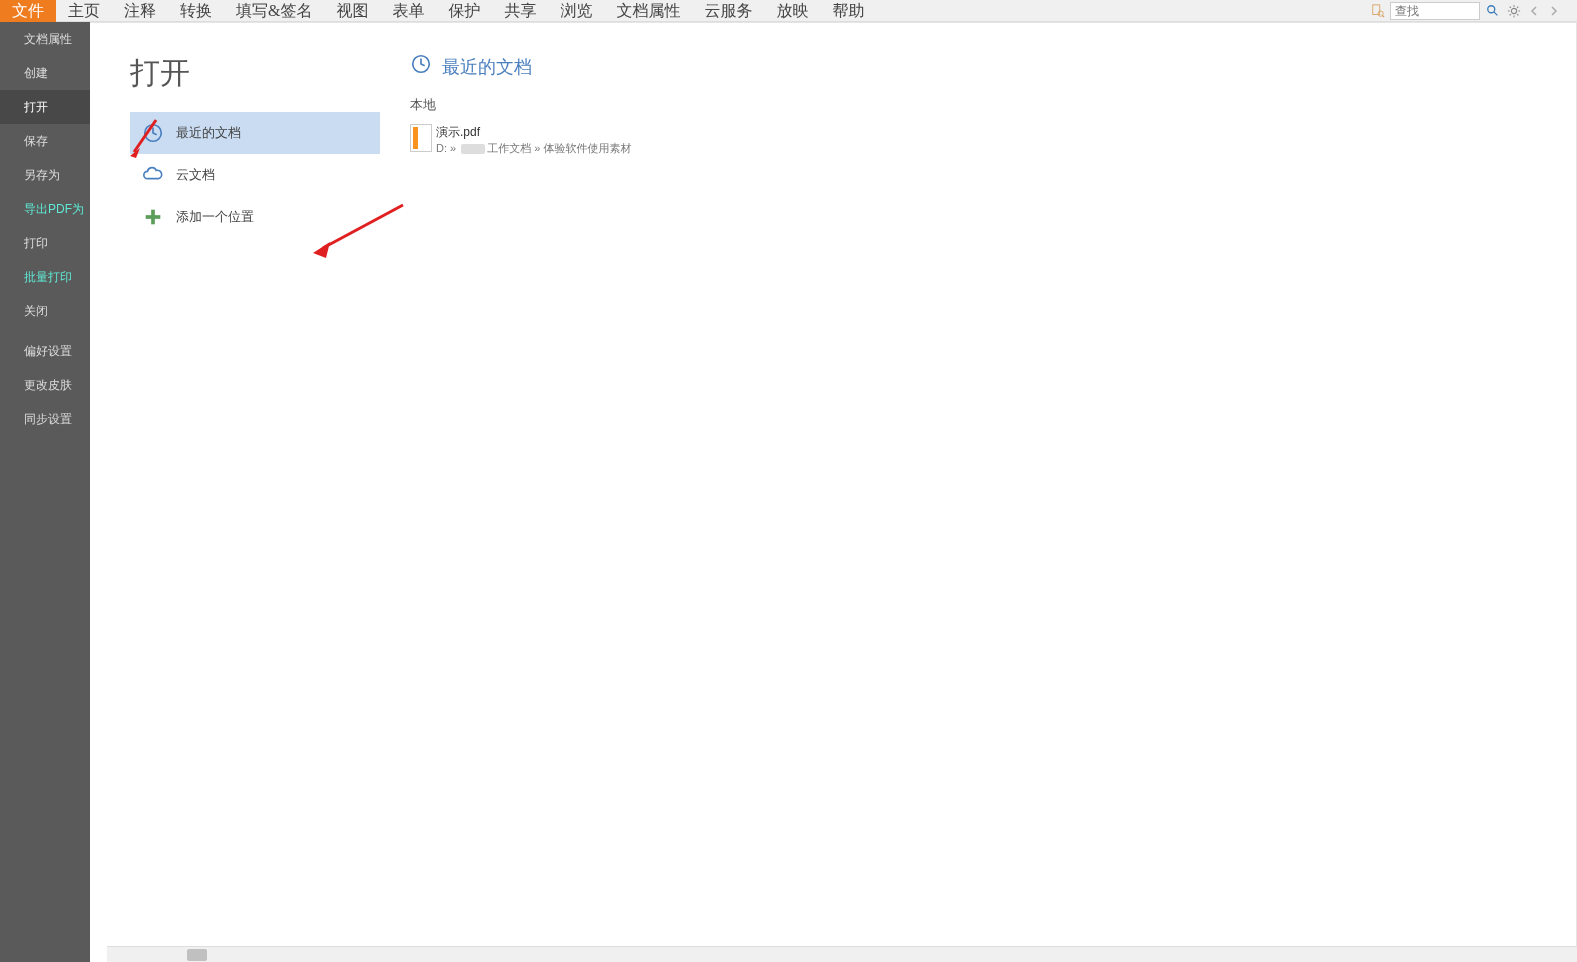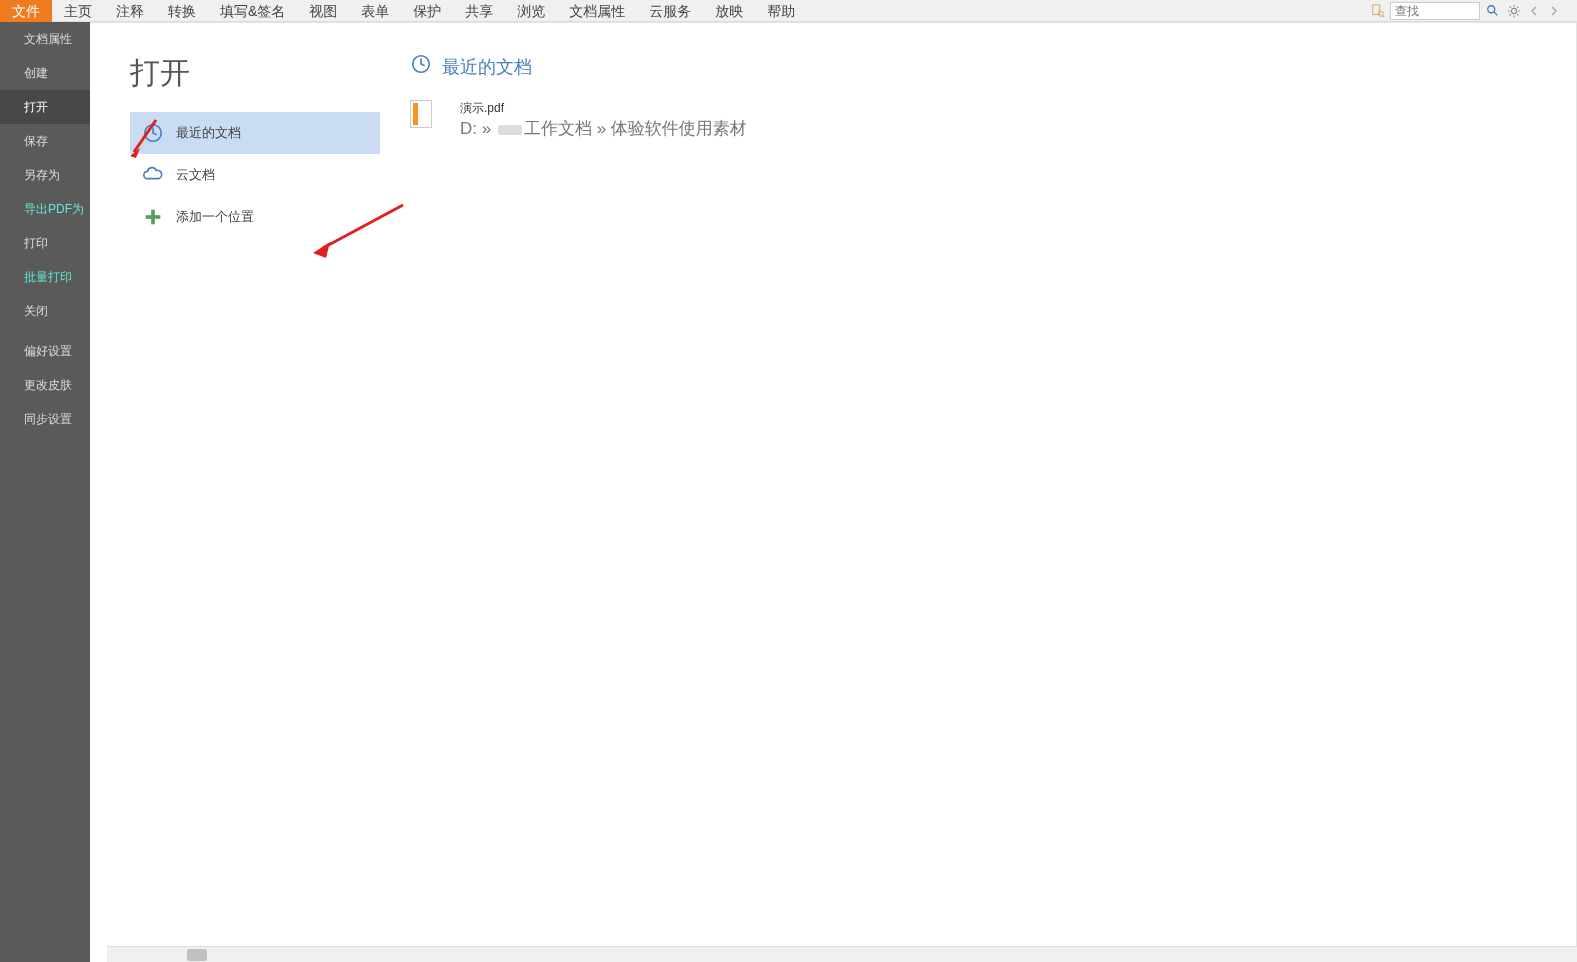--- a/index.html
+++ b/index.html
@@ -19,21 +19,22 @@
       height: 22px;
       border-bottom: 1px solid #ddd;
       width: 100%;
     }
     .menu-tab {
       padding: 0 12px;
       height: 22px;
       line-height: 22px;
       cursor: pointer;
       color: #444;
-      font-size: 14px;
+      font-size: 16px;
+      font-family: Liberation Serif, serif;
     }
     .menu-tab.active {
       background: #f07c20;
       color: #fff;
     }
     .menubar-spacer { flex: 1; }
     .menubar-right {
       display: flex;
       align-items: center;
       gap: 4px;
@@ -134,38 +135,38 @@
       margin-bottom:16px;
     }
     .sub-heading {
       font-size:13px;
       color:#555;
       margin-bottom:6px;
     }
     .file-row {
       display:flex;
       align-items:flex-start;
-      gap:28px;
+      gap:4px;
       padding:4px 0;
       cursor:pointer;
     }
     .file-icon {
       width:22px; height:28px; border:1px solid #ccc; background:#fff;
       display:flex; align-items:center; justify-content:center;
       position:relative;
     }
     .file-icon::before {
       content:"";
       position:absolute;
       top:2px; left:2px; right:2px; bottom:2px;
       background: linear-gradient(90deg, #f7931e 30%, #fff 30%);
     }
     .file-info { display:flex; flex-direction:column; }
     .file-name { font-size:12px; color:#333; }
-    .file-path { font-size:17px; color:#777; }
+    .file-path { font-size:11px; color:#777; }
     .path-blur {
       display:inline-block; width:24px; height:10px; background:#ddd; border-radius:2px; vertical-align:middle; margin:0 2px;
     }
 
     .red-arrow {
       position:absolute;
       pointer-events:none;
     }
     .arrow1 { left: 38px; top: 95px; width:30px; height:40px; }
     .arrow2 { left: 218px; top: 177px; width:100px; height:60px; }
@@ -335,20 +336,21 @@
       <div class="section-heading">
         <span>
           <svg width="22" height="22" viewBox="0 0 24 24">
               <circle cx="12" cy="12" r="9" fill="none" stroke="#4a7fbf" stroke-width="1.8"></circle>
               <polyline points="12,6 12,12 16,14" fill="none" stroke="#4a7fbf" stroke-width="1.8"></polyline>
             </svg>
         </span>
         <span>最近的文档</span>
       </div>
 
+      <div class="sub-heading">本地</div>
 
       <div class="file-row">
         <div class="file-icon"></div>
         <div class="file-info">
           <span class="file-name">演示.pdf</span>
           <span class="file-path">
             <span>D: » </span><span class="path-blur"></span><span>工作文档 » 体验软件使用素材</span>
           </span>
         </div>
       </div>

